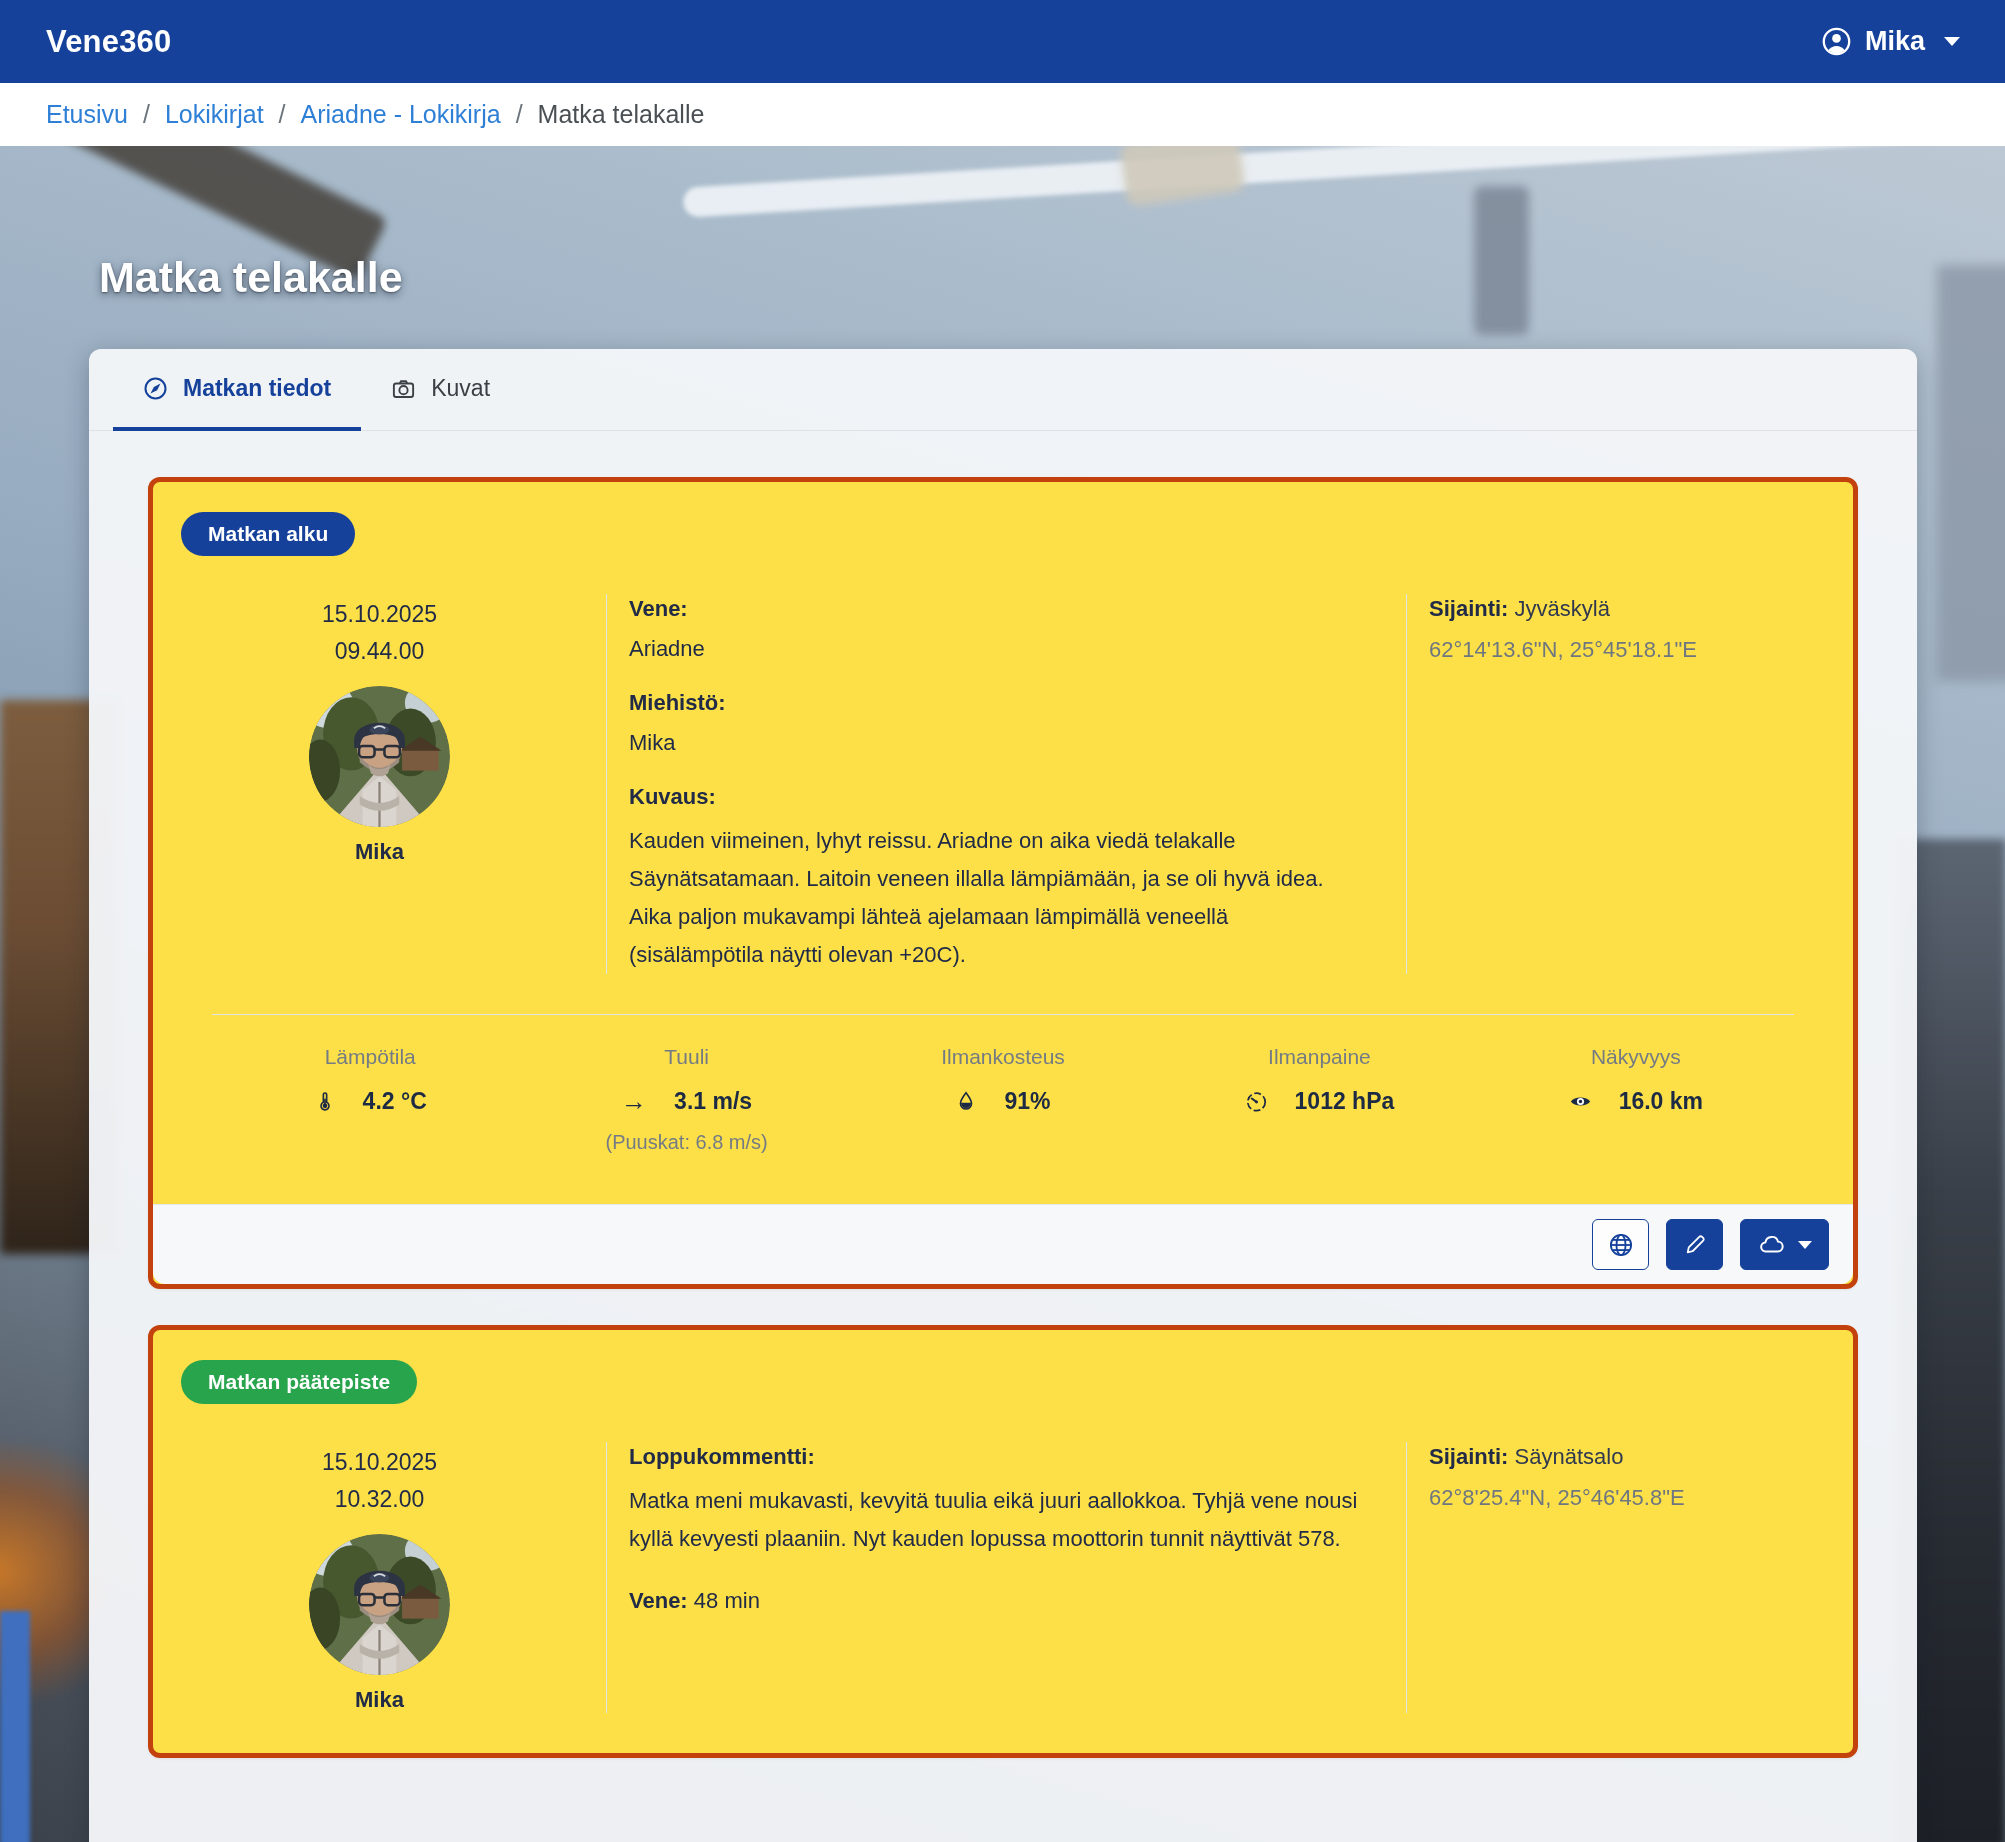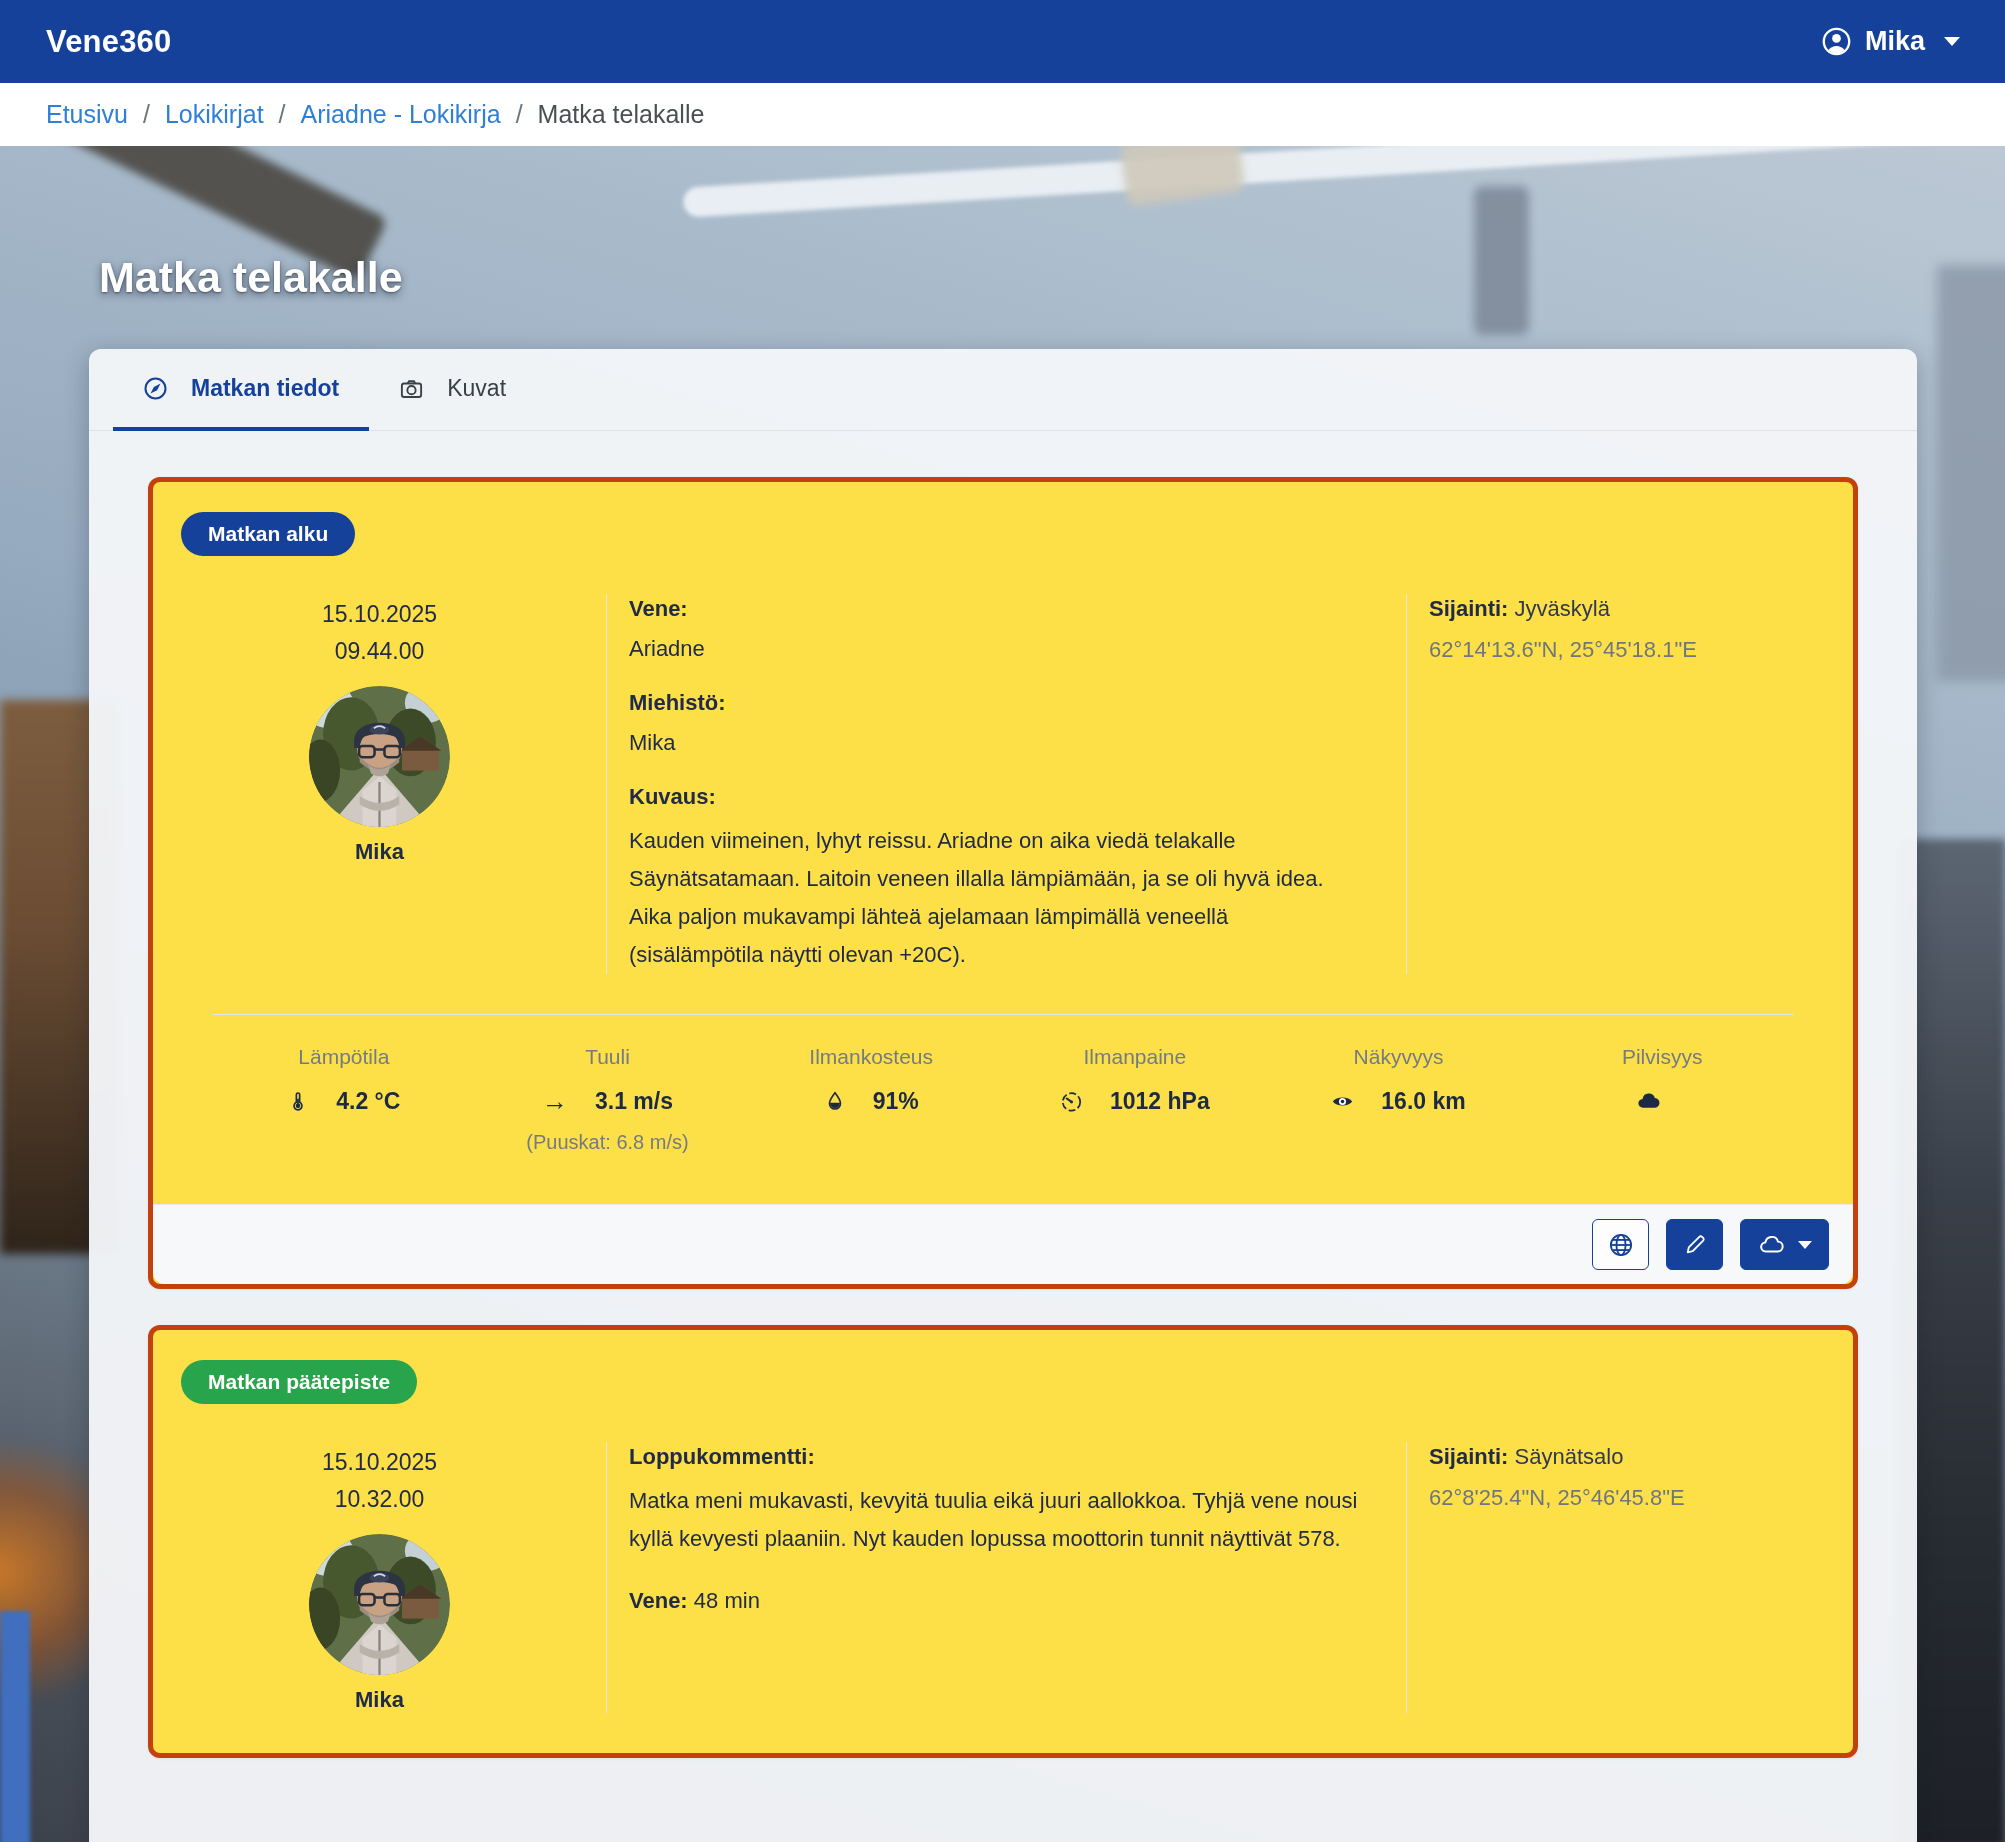--- a/index.html
+++ b/index.html
@@ -51,21 +51,21 @@
   .hero-title { position:absolute; left:99px; top:107px; color:#fff; font-size:43px;
     font-weight:bold; text-shadow:0 3px 8px rgba(20,30,45,.55), 0 1px 2px rgba(20,30,45,.5); }
 
   
   .panel { position:absolute; left:89px; right:89px; top:203px; bottom:-30px;
     background:rgba(243,245,248,.97); border-radius:12px 12px 0 0;
     box-shadow:0 6px 24px rgba(15,25,40,.28); }
 
   .tabs { height:82px; display:flex; align-items:stretch; padding:0 24px;
     border-bottom:1px solid #dee2e6; }
-  .tab { display:flex; align-items:center; gap:23px; padding:0 30px; font-size:23px;
+  .tab { display:flex; align-items:center; gap:15px; padding:0 30px; font-size:23px;
     color:#3b4046; cursor:pointer; border-bottom:4px solid transparent; margin-bottom:-1px; }
   .tab.active { color:#15419B; font-weight:bold; border-bottom-color:#15419B; }
   .tab .ticon { display:flex; }
 
   .cards { padding:46px 59px 0; }
   .card { background:#fde047; border:5px solid #c2410c; border-radius:12px;
     box-shadow:0 1px 3px rgba(16,24,40,.06); }
   .card.first { margin-bottom:36px; }
 
   .badge-row { padding:30px 28px 0; }
@@ -306,31 +306,20 @@
                 <span>
                   <svg width="23" height="23" viewBox="0 0 20 20">
                     <path d="M1.6,10 C4.5,5.3 15.5,5.3 18.4,10 C15.5,14.7 4.5,14.7 1.6,10 Z" fill="#1d2a44"></path>
                     <circle cx="10" cy="10" r="3.1" fill="#fff"></circle>
                     <circle cx="10" cy="10" r="1.5" fill="#1d2a44"></circle>
                   </svg>
                 </span>
                 <span>16.0 km</span>
               </div>
             </div>
-            <div class="wx-col">
-              <div class="wx-label">Pilvisyys</div>
-              <div class="wx-value">
-                <span>
-                  <svg width="26" height="26" viewBox="0 0 20 20">
-                    <path d="M5.4,15.2 a3.4,3.4 0 0 1 -0.3,-6.8 a4.8,4.8 0 0 1 9.4,-0.7 a3.1,3.1 0 0 1 -0.4,7.5 Z" fill="#1d2a44"></path>
-                  </svg>
-                </span>
-                <span></span>
-              </div>
-            </div>
           </div>
 
           <div class="card-footer">
             <div class="btn btn-outline">
               <span>
                 <svg width="26" height="26" viewBox="0 0 20 20" fill="none" stroke="currentColor" stroke-width="1.4">
                   <circle cx="10" cy="10" r="7.8"></circle>
                   <ellipse cx="10" cy="10" rx="3.5" ry="7.8"></ellipse>
                   <line x1="2.2" y1="10" x2="17.8" y2="10"></line>
                   <line x1="3.3" y1="6.1" x2="16.7" y2="6.1"></line>

